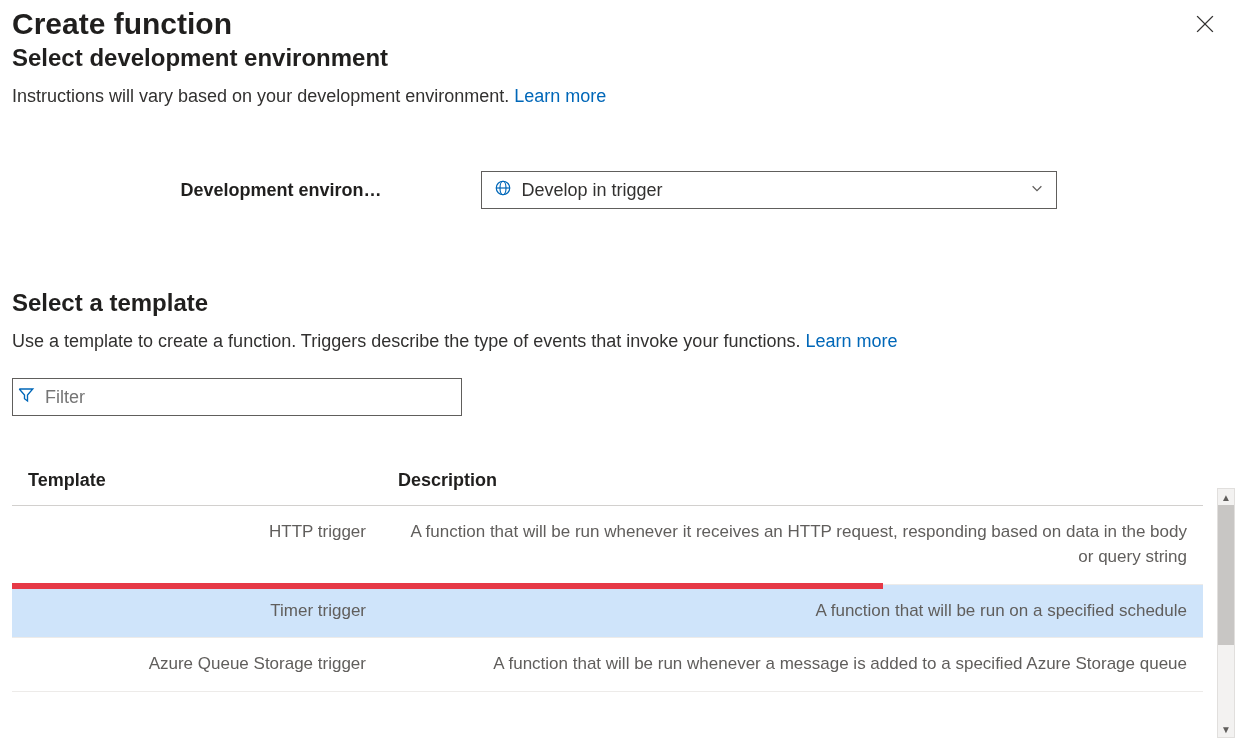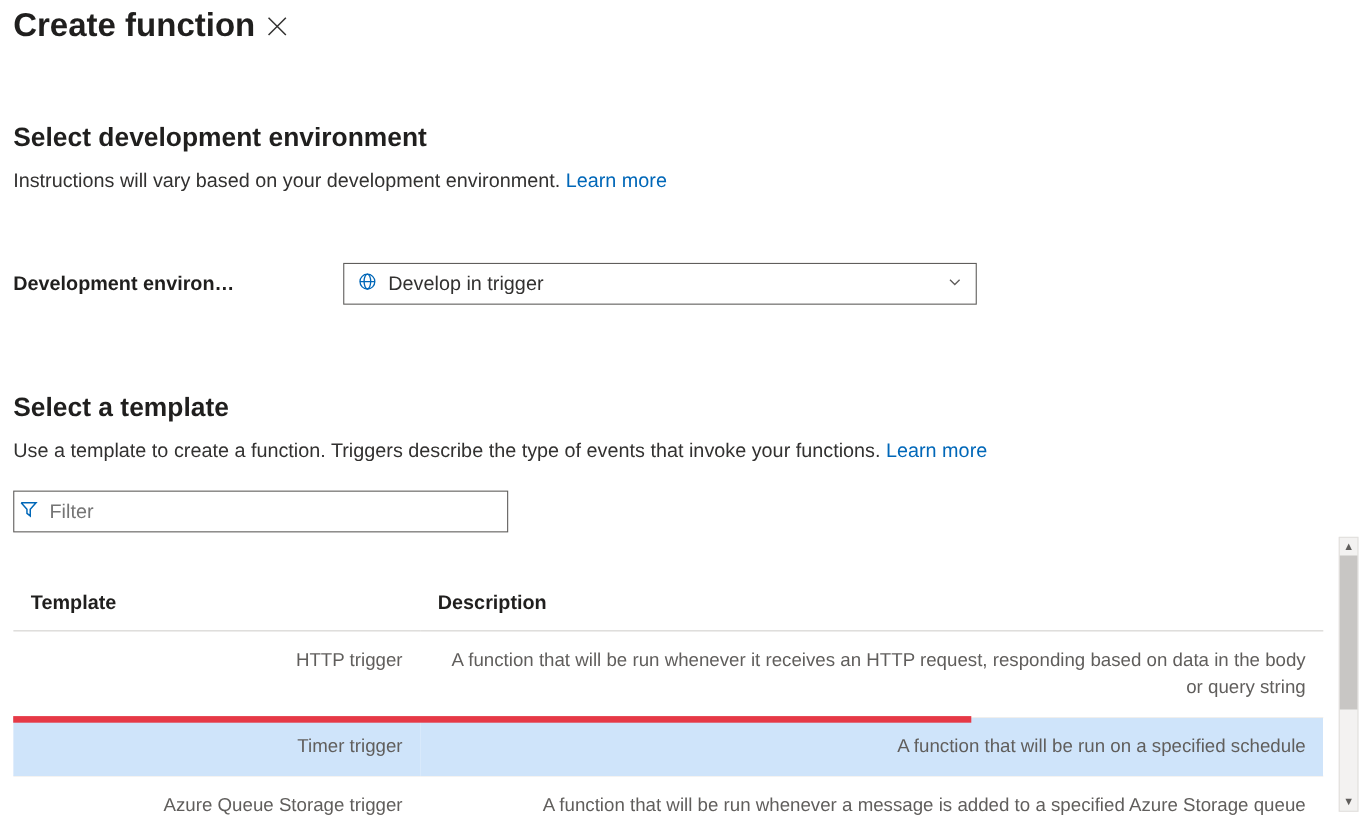--- a/index.html
+++ b/index.html
@@ -18,20 +18,21 @@
     }
     .container {
       padding: 0 12px 0 12px;
       height: 100%;
       display: flex;
       flex-direction: column;
     }
     .header {
       display: flex;
       align-items: center;
+      justify-content: space-between;
       padding-top: 4px;
     }
     .page-title {
       font-size: 30px;
       font-weight: 600;
       color: #201f1e;
     }
     .close-btn {
       width: 40px;
       height: 40px;
@@ -39,21 +40,20 @@
       align-items: center;
       justify-content: center;
       cursor: pointer;
       color: #323130;
     }
     .close-btn svg {
       width: 18px;
       height: 18px;
     }
     .section {
-      margin-top: 68px;
     }
     .section-heading {
       font-size: 24px;
       font-weight: 700;
       color: #201f1e;
     }
     .section-desc {
       margin-top: 12px;
       font-size: 18px;
       color: #323130;
@@ -61,20 +61,21 @@
     }
     .section-desc a {
       color: #0067b8;
       text-decoration: none;
     }
     .form-row {
       display: flex;
       align-items: center;
       margin-top: 62px;
       gap: 60px;
+      justify-content: center;
     }
     .form-label {
       font-size: 18px;
       font-weight: 700;
       color: #201f1e;
       width: 240px;
       white-space: nowrap;
       overflow: hidden;
       text-overflow: ellipsis;
     }

